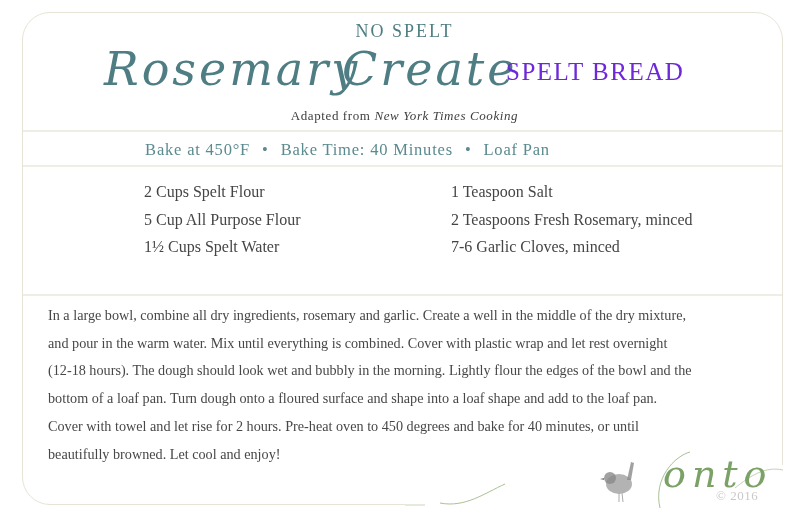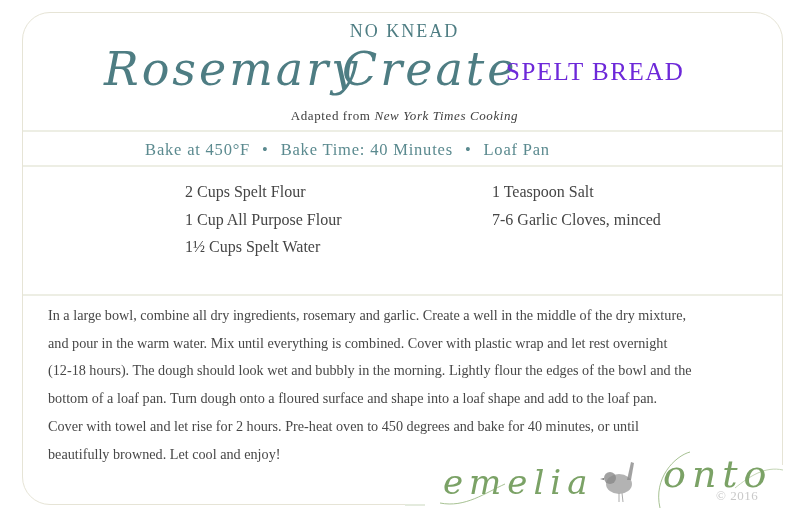--- a/index.html
+++ b/index.html
@@ -17,64 +17,65 @@
     .script-1 { left: 2px; top: 4px; }
     .script-2 { left: 240px; top: 4px; }
     .title-caps { position: absolute; left: 404px; top: 20px; font-size: 25px; letter-spacing: 1.5px; color: #6d28d9; }
     .adapted { position: absolute; left: 0; width: 809px; top: 108px; text-align: center;
                font-size: 13px; letter-spacing: 0.6px; color: #3e3e3e; }
     .adapted i { font-style: italic; }
     .hr { position: absolute; left: 23px; width: 759px; height: 2px; background: #edeee4; }
     .bake { position: absolute; left: 0; width: 695px; top: 140px; text-align: center;
             font-size: 16.5px; letter-spacing: 0.8px; color: #5b8a8f; }
     .bake .sep { margin: 0 12px; }
-    .ing-col { position: absolute; top: 178px; font-size: 16px; line-height: 27.5px; color: #454545; margin-left: 41px; }
+    .ing-col { position: absolute; top: 178px; font-size: 16px; line-height: 27.5px; color: #454545; }
     .ing-col div { white-space: nowrap; }
     .ing-left { left: 144px; }
     .ing-right { left: 451px; }
     .method { position: absolute; left: 48px; top: 302px; width: 730px; font-size: 14.2px;
               line-height: 27.7px; color: #474747; font-family: Liberation Serif, serif; }
     .method div { white-space: nowrap; }
     .logo { position: absolute; left: 405px; top: 448px; width: 380px; height: 68px; }
     .logo-text { position: absolute; font-family: "DejaVu Serif", serif; font-style: italic;
                  color: #7ba266; font-size: 34px; letter-spacing: 6px; }
     .copyright { position: absolute; left: 716px; top: 488px; font-size: 13px; color: #c9c9c9; letter-spacing: 0.5px; }
   </style>
 </head>
 <body>
 
 <div class="card"></div>
 <div class="card-mask"></div>
 
-<div class="subtitle">NO KNEAD</div>
+<div class="subtitle">NO SPELT</div>
 
 <div class="title-row">
   <span class="script script-1">Rosemary</span>
   <span class="script script-2">Create</span>
   <span class="title-caps">SPELT BREAD</span>
 </div>
 
 <div class="adapted"><span>Adapted from </span><i>New York Times Cooking</i></div>
 
 <div class="hr" style="top:130px;"></div>
 
 <div class="bake">
   <span>Bake at 450°F</span><span class="sep">•</span><span>Bake Time: 40 Minutes</span><span class="sep">•</span><span>Loaf Pan</span>
 </div>
 
 <div class="hr" style="top:165px;"></div>
 
 <div class="ing-col ing-left">
   <div>2 Cups Spelt Flour</div>
-  <div>1 Cup All Purpose Flour</div>
+  <div>5 Cup All Purpose Flour</div>
   <div>1½ Cups Spelt Water</div>
 </div>
 
 <div class="ing-col ing-right">
   <div>1 Teaspoon Salt</div>
+  <div>2 Teaspoons Fresh Rosemary, minced</div>
   <div>7-6 Garlic Cloves, minced</div>
 </div>
 
 <div class="hr" style="top:294px;"></div>
 
 <div class="method">
   <div>In a large bowl, combine all dry ingredients, rosemary and garlic. Create a well in the middle of the dry mixture,</div>
   <div>and pour in the warm water. Mix until everything is combined. Cover with plastic wrap and let rest overnight</div>
   <div>(12-18 hours). The dough should look wet and bubbly in the morning. Lightly flour the edges of the bowl and the</div>
   <div>bottom of a loaf pan. Turn dough onto a floured surface and shape into a loaf shape and add to the loaf pan.</div>
@@ -82,21 +83,20 @@
   <div>beautifully browned. Let cool and enjoy!</div>
 </div>
 
 <div class="logo">
   <svg width="380" height="68" viewBox="0 0 380 68" style="position:absolute;left:0;top:0;">
     <path d="M0 57 L20 57" stroke="#c9d7bd" stroke-width="1" fill="none"></path>
     <path d="M35 55 C 60 60, 80 45, 100 36" stroke="#a7c293" stroke-width="1" fill="none"></path>
     <path d="M255 60 C 248 30, 270 8, 285 4" stroke="#a7c293" stroke-width="1" fill="none"></path>
     <path d="M330 40 C 345 28, 360 18, 378 22" stroke="#c2d4b3" stroke-width="1" fill="none"></path>
   </svg>
-  <span class="logo-text" style="left:38px;top:14px;">emelia</span>
   <svg width="42" height="46" viewBox="0 0 42 46" style="position:absolute;left:194px;top:10px;">
     <ellipse cx="20" cy="26" rx="13" ry="10" fill="#9a9a9a" opacity="0.75"></ellipse>
     <circle cx="11" cy="20" r="6" fill="#8a8a8a" opacity="0.8"></circle>
     <path d="M5 20 L1 21 L5 22 Z" fill="#777"></path>
     <path d="M28 22 L32 4 L35 5 L32 22 Z" fill="#8a8a8a" opacity="0.8"></path>
     <path d="M20 35 L20 44 M23 35 L24 44" stroke="#aaa" stroke-width="1"></path>
   </svg>
   <span class="logo-text" style="left:258px;top:4px;font-size:38px;">onto</span>
 </div>
 

